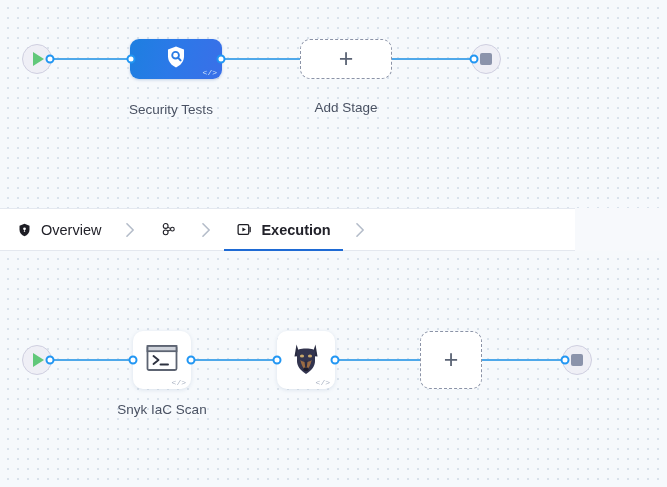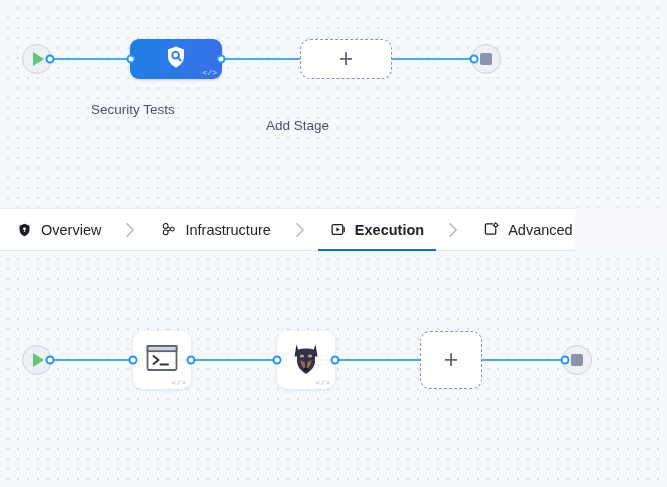--- a/index.html
+++ b/index.html
@@ -112,21 +112,21 @@
     position: absolute; right: 5px; bottom: 2px;
     font-size: 8px; line-height: 1;
     font-family: "Liberation Mono", monospace;
   }
   .codebadge.light { color: #cfe4fb; }
   .codebadge.dark  { color: #a9b2c2; }
 
   
   .nlabel {
     position: absolute; transform: translateX(-50%);
-    text-align: left; color: #4a5263;
+    text-align: center; color: #4a5263;
     font-size: 13.5px; line-height: 18px;
     white-space: pre-line; z-index: 2;
   }
 
   .dogwrap { width: 30px; height: 34px; }
 </style>
 </head>
 <body>
 
 <div class="app">
@@ -152,21 +152,21 @@
       </span>
       <span class="codebadge light">&lt;/&gt;</span>
     </div>
     <div class="dot" style="left:131px; top:59px;"></div>
     <div class="dot" style="left:221px; top:59px;"></div>
     <div class="nlabel" style="left:171px; top:101px; width:160px;">Security Tests</div>
 
     <div class="node node-dashed dashed-wide" style="left:346px; top:59px;">
       <span class="plus">+</span>
     </div>
-    <div class="nlabel" style="left:346px; top:99px; width:160px;margin-top:18px;">Add Stage</div>
+    <div class="nlabel" style="left:346px; top:99px; width:160px;">Add Stage</div>
 
     <div class="endcircle" style="left:486px; top:59px;">
       <div class="stop-sq"></div>
     </div>
     <div class="dot" style="left:474px; top:59px;"></div>
   </div>
 
   <div class="tabbar">
 
     <div class="tab">
@@ -189,21 +189,20 @@
     <div class="tab">
       <span class="tabicon">
         <svg width="17" height="17" viewBox="0 0 24 24" fill="none" stroke="#1d1d24" stroke-width="1.5">
           <circle cx="8" cy="7" r="3.4"></circle>
           <circle cx="8" cy="16" r="3.4"></circle>
           <circle cx="17.5" cy="11.5" r="2.6"></circle>
           <line x1="11.2" y1="9" x2="15" y2="10.6"></line>
           <line x1="11.2" y1="14.2" x2="15" y2="12.5"></line>
         </svg>
       </span>
-      <span class="tlabel">Infrastructure</span>
     </div>
 
     <span class="chev">
       <svg width="11" height="16" viewBox="0 0 12 18">
           <path d="M2 2 L9 9 L2 16" fill="none" stroke="#b4bcc9" stroke-width="1.8" stroke-linecap="round" stroke-linejoin="round"></path>
         </svg>
     </span>
 
     <div class="tab active">
       <span class="tabicon">
@@ -215,33 +214,20 @@
       </span>
       <span class="tlabel">Execution</span>
     </div>
 
     <span class="chev">
       <svg width="11" height="16" viewBox="0 0 12 18">
           <path d="M2 2 L9 9 L2 16" fill="none" stroke="#b4bcc9" stroke-width="1.8" stroke-linecap="round" stroke-linejoin="round"></path>
         </svg>
     </span>
 
-    <div class="tab">
-      <span class="tabicon">
-        <svg width="17" height="17" viewBox="0 0 24 24">
-          <path d="M14 4 H5 A1.6 1.6 0 0 0 3.4 5.6 V17 A1.6 1.6 0 0 0 5 18.6 H16.4 A1.6 1.6 0 0 0 18 17 V11" fill="none" stroke="#1d1d24" stroke-width="1.8" stroke-linecap="round"></path>
-          <circle cx="18" cy="6" r="2.4" fill="none" stroke="#1d1d24" stroke-width="1.6"></circle>
-          <line x1="18" y1="2.3" x2="18" y2="3.6" stroke="#1d1d24" stroke-width="1.5" stroke-linecap="round"></line>
-          <line x1="18" y1="8.4" x2="18" y2="9.7" stroke="#1d1d24" stroke-width="1.5" stroke-linecap="round"></line>
-          <line x1="14.3" y1="6" x2="15.6" y2="6" stroke="#1d1d24" stroke-width="1.5" stroke-linecap="round"></line>
-          <line x1="20.4" y1="6" x2="21.7" y2="6" stroke="#1d1d24" stroke-width="1.5" stroke-linecap="round"></line>
-        </svg>
-      </span>
-      <span class="tlabel">Advanced</span>
-    </div>
   </div>
 
   <div class="canvas" id="step-canvas">
 
     <div class="conn" style="left:48px; top:109px; width:85px;"></div>
     <div class="conn" style="left:191px; top:109px; width:86px;"></div>
     <div class="conn" style="left:335px; top:109px; width:85px;"></div>
     <div class="conn" style="left:482px; top:109px; width:84px;"></div>
 
     <div class="endcircle" style="left:37px; top:109px;">
@@ -255,20 +241,21 @@
           <rect x="2.5" y="3" width="29" height="24" rx="1.5" fill="#ffffff" stroke="#5d6472" stroke-width="1.8"></rect>
           <rect x="2.5" y="3" width="29" height="5.2" fill="#cfd3db" stroke="#5d6472" stroke-width="1.8"></rect>
           <path d="M8.5 13 L13.5 17 L8.5 21" fill="none" stroke="#2d3240" stroke-width="1.9" stroke-linecap="round" stroke-linejoin="round"></path>
           <line x1="15.5" y1="21.5" x2="23" y2="21.5" stroke="#2d3240" stroke-width="1.9" stroke-linecap="round"></line>
         </svg>
       </span>
       <span class="codebadge dark">&lt;/&gt;</span>
     </div>
     <div class="dot" style="left:133px; top:109px;"></div>
     <div class="dot" style="left:191px; top:109px;"></div>
+    <div class="nlabel" style="left:162px; top:150px; width:170px;">Snyk IaC Scan</div>
 
     <div class="node node-white" style="left:306px; top:109px;">
       <span class="dogwrap">
         <svg width="30" height="34" viewBox="0 0 30 34">
 
           <path d="M5.5 1.5 L9.5 13 L3.5 13.5 Z" fill="#2a2c42"></path>
           <path d="M24.5 1.5 L20.5 13 L26.5 13.5 Z" fill="#2a2c42"></path>
 
           <path d="M6 9 C6 6.5 9 5.5 15 5.5 C21 5.5 24 6.5 24 9 L24 18 C24 23 21 27 15 31 C9 27 6 23 6 18 Z" fill="#32344e"></path>
 

